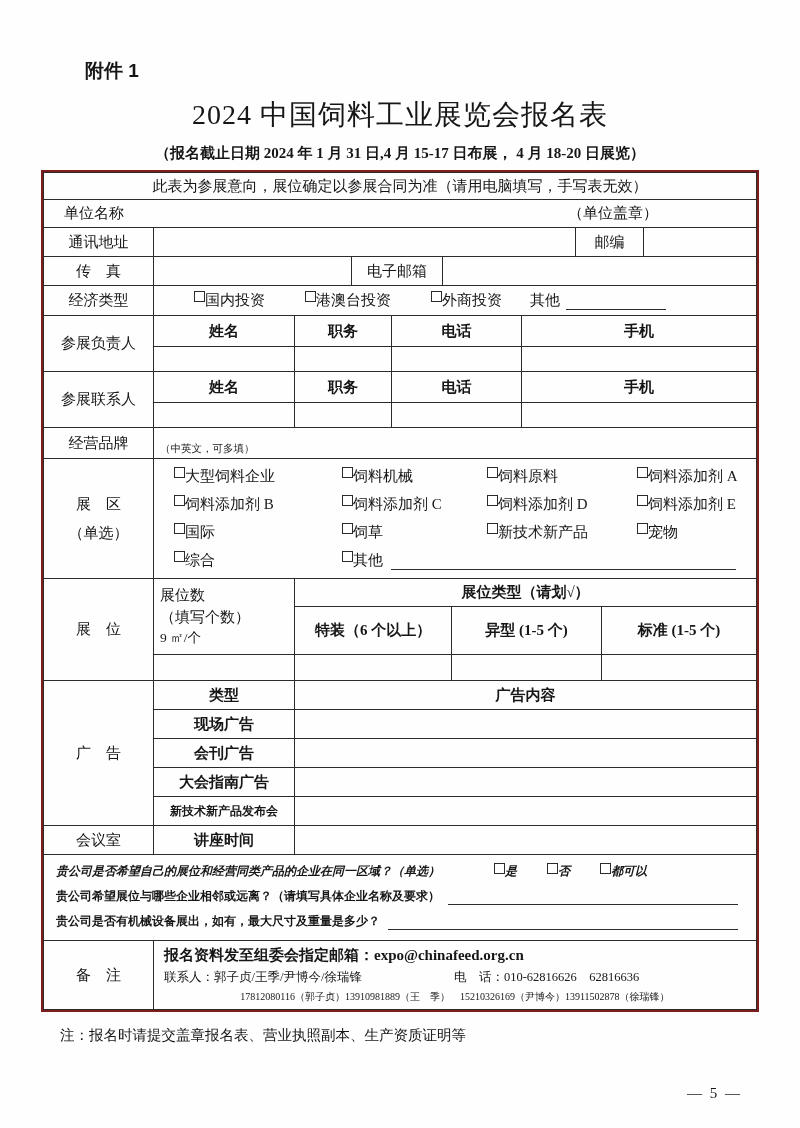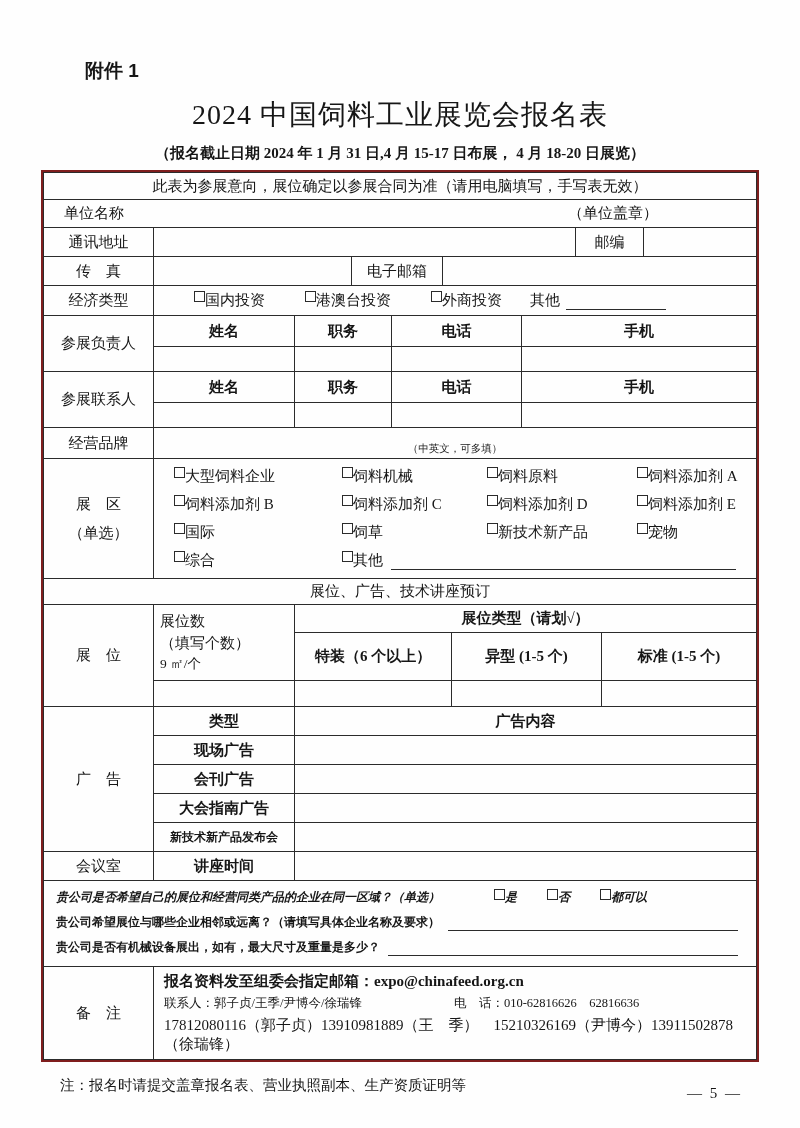--- a/index.html
+++ b/index.html
@@ -14,21 +14,21 @@
   .title { text-align: center; font-size: 28px; font-weight: normal; margin-top: 12px; letter-spacing: 1px; }
   .subtitle { text-align: center; font-size: 15px; font-weight: bold; margin-top: 10px; }
 
   .form-wrap { margin: 7px 41px 0 41px; border: 2px solid #7f1d1d; }
   table.sec { width: 100%; border-collapse: collapse; table-layout: fixed; margin-top: -1px; }
   table.sec:first-child { margin-top: 0; }
   .sec td { border: 1px solid #2b2b2b; padding: 2px 6px; font-size: 15px; vertical-align: middle; overflow: hidden; }
   .lbl { text-align: center; }
   .c { text-align: center; font-weight: bold; }
   .banner-td { text-align: center; }
-  .sm-note { font-size: 10.5px; color: #222; text-align: center; display:block; }
+  .sm-note { font-size: 10.5px; color: #222; text-align: left; display:block; }
 
   .cb { display: inline-flex; align-items: flex-start; gap: 0; white-space: nowrap; margin-left: 12px; }
   .box { width: 11px; height: 11px; border: 1.3px solid #2b2b2b; display: inline-block; flex: 0 0 auto; background:#fff; }
   .uline { display: inline-block; border-bottom: 1.5px solid #2b2b2b; height: 13px; }
 
   .econ-row { display: flex; align-items: center; gap: 28px; padding-left: 22px; }
   .econ-other { display: inline-flex; align-items: flex-end; gap: 6px; }
 
   .zone-grid { display: grid; grid-template-columns: 168px 145px 150px 1fr; row-gap: 9px; padding: 6px 2px 6px 2px; align-items: center; }
   .zone-other-wrap { grid-column: 2 / 5; display: flex; align-items: flex-end; gap: 8px; }
@@ -40,21 +40,21 @@
   .q-cell { padding: 8px 12px 10px 12px !important; }
   .q-line { display: flex; align-items: flex-end; font-size: 12px; font-weight: 600; margin-top: 8px; }
   .q-line:first-child { margin-top: 0; font-style: italic; }
   .q-opts { display: inline-flex; gap: 18px; margin-left: 42px; align-items: center; }
   .q-line .uline { flex: 1; margin-left: 8px; margin-right: 6px; }
 
   .notes-cell { padding: 5px 10px !important; }
   .notes-l1 { font-weight: bold; font-size: 15px; }
   .notes-l2 { font-size: 12.5px; margin-top: 4px; display: flex; }
   .notes-l2 .ph { margin-left: 92px; }
-  .notes-l3 { font-size: 15px; margin-top: 4px; }
+  .notes-l3 { font-size: 10px; margin-top: 4px; text-align: center; }
 
   .footnote { margin: 14px 0 0 60px; font-size: 14.5px; }
   .pagenum { position: absolute; right: 58px; bottom: 26px; font-size: 15px; letter-spacing: 2px; }
 </style>
 </head>
 <body>
 
 <div class="page">
 
   <div class="attachment">附件 1</div>
@@ -275,27 +275,20 @@
                     <span>其他</span>
                   </span>
               <span class="uline"></span>
             </span>
           </div>
         </td>
       </tr>
     </tbody>
       </table>
 
-    <table class="sec">
-      <tbody>
-          <tr style="height:26px">
-            <td class="banner-td">展位、广告、技术讲座预订</td>
-          </tr>
-    </tbody>
-      </table>
 
     <table class="sec">
       <colgroup>
           <col style="width:110px">
           <col style="width:141px">
           <col style="width:157px">
           <col style="width:150px">
           <col>
         </colgroup>
       <tbody>

